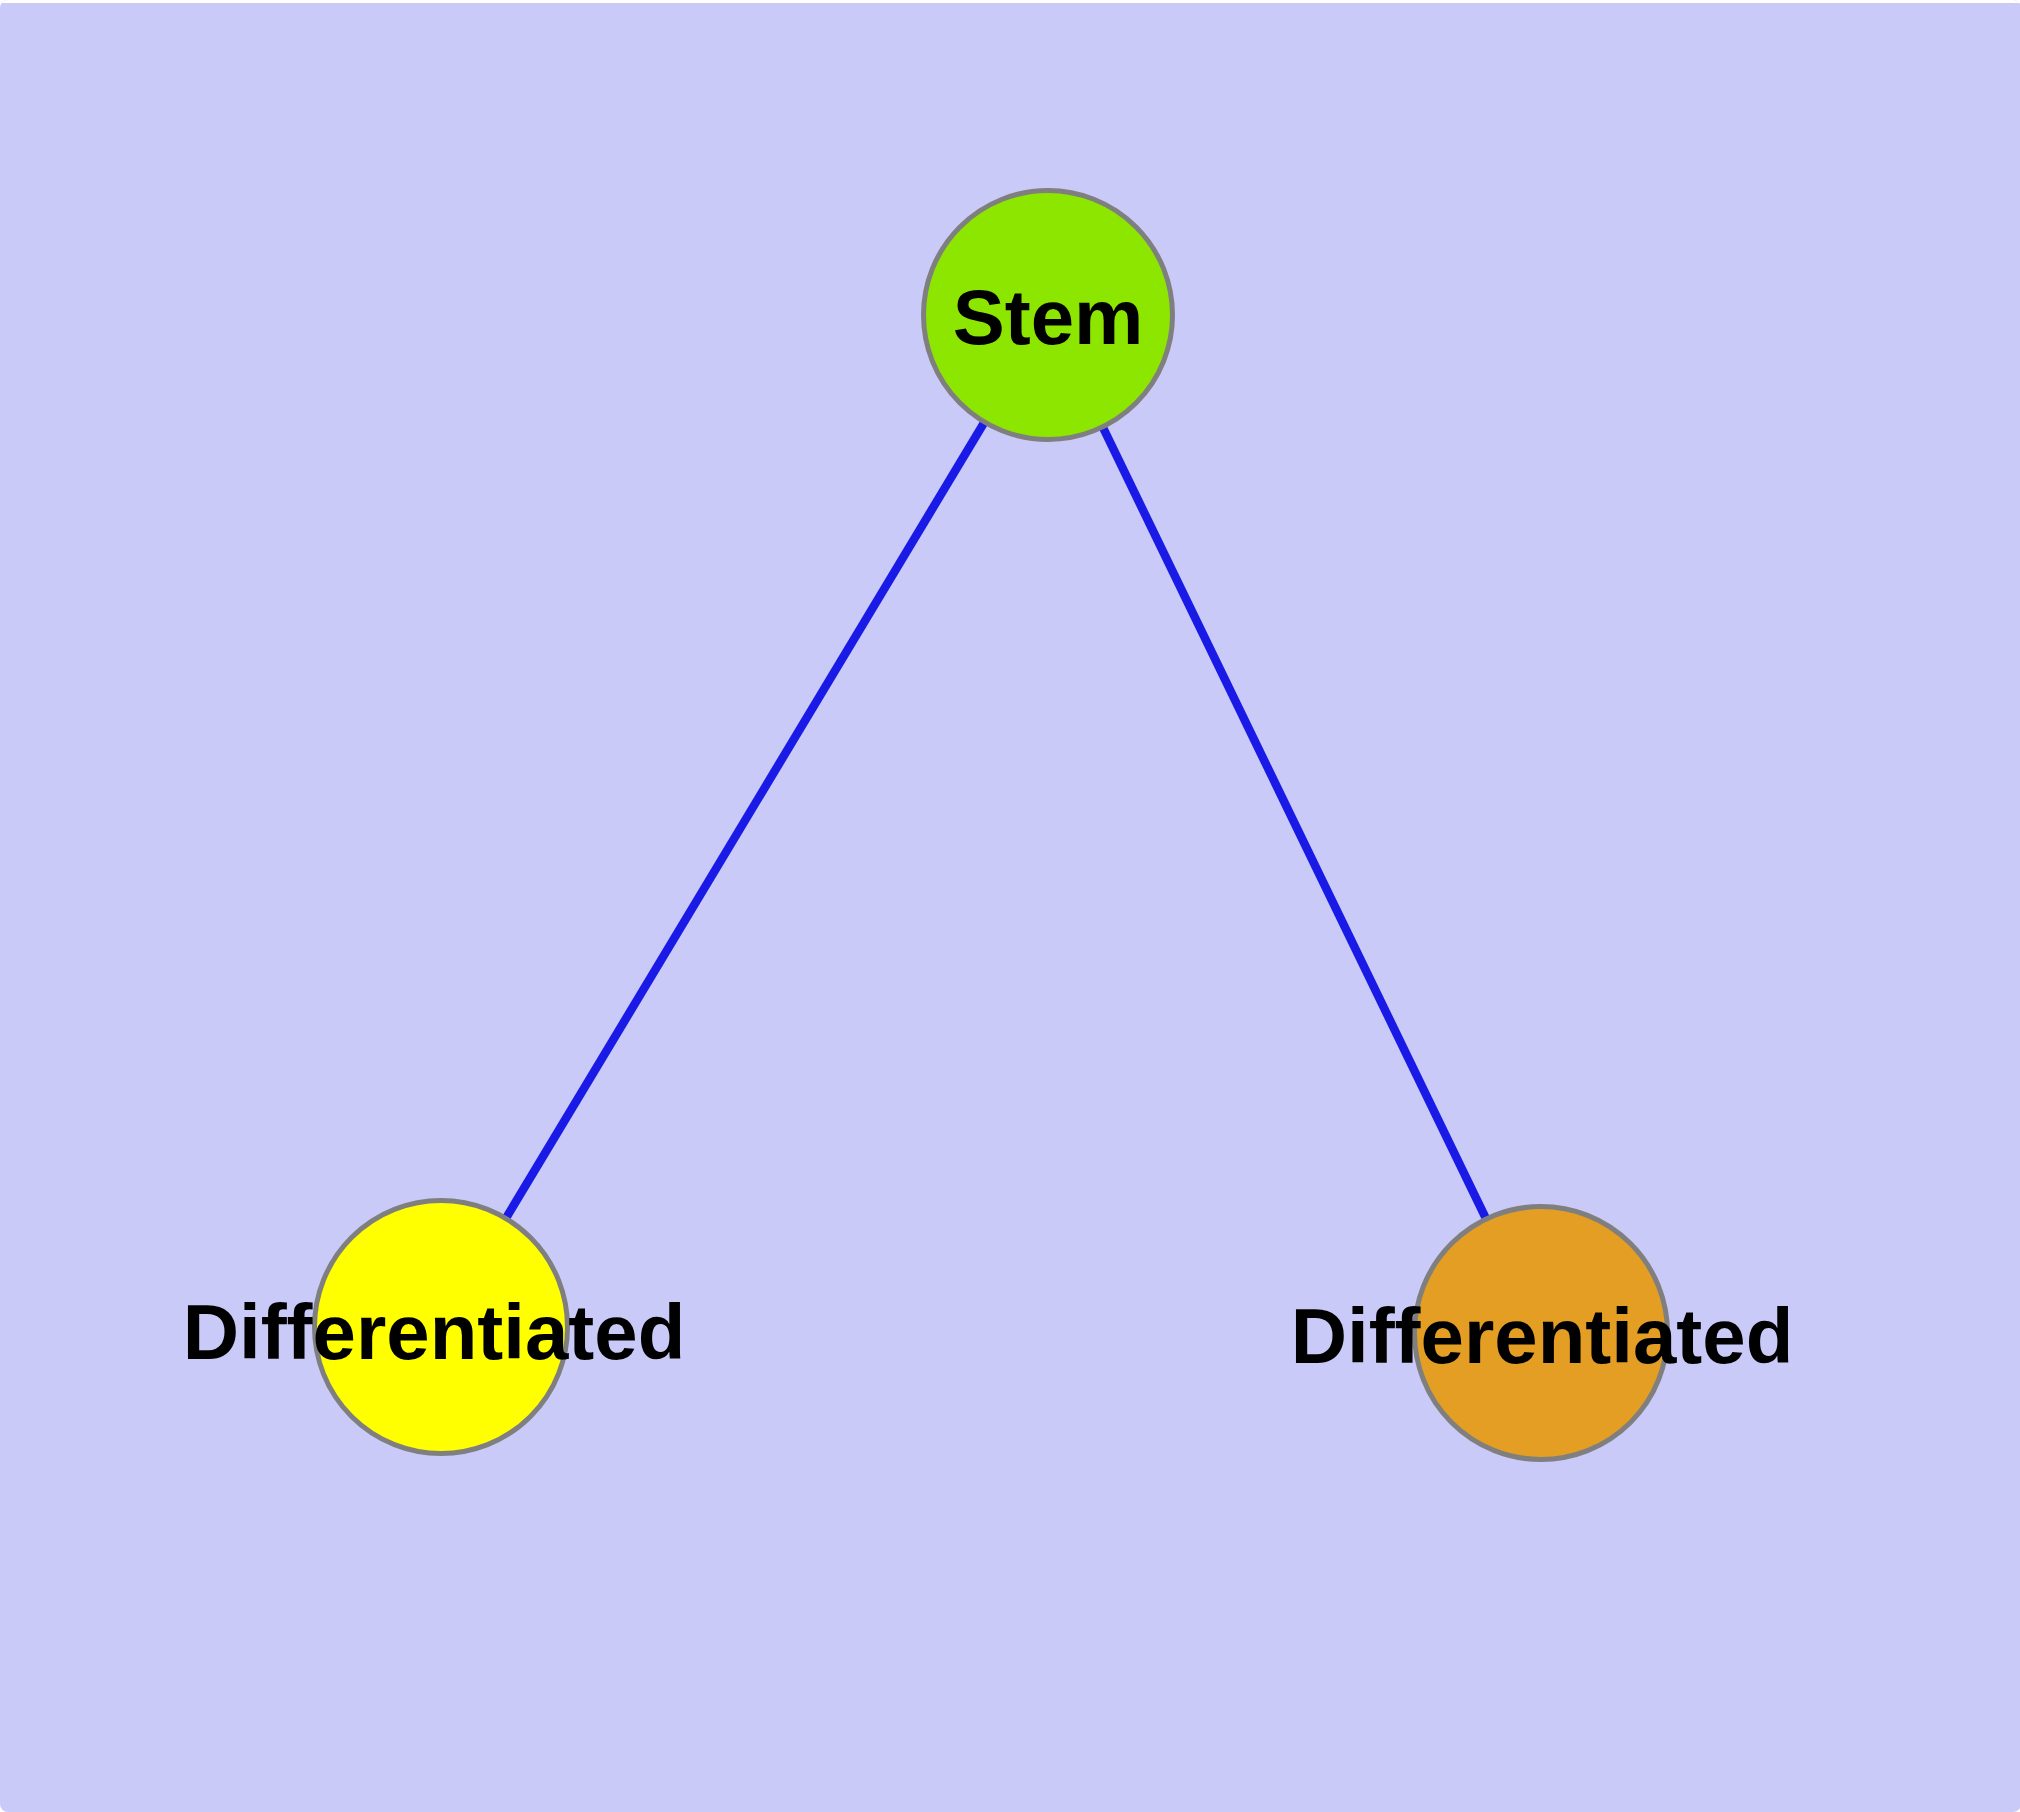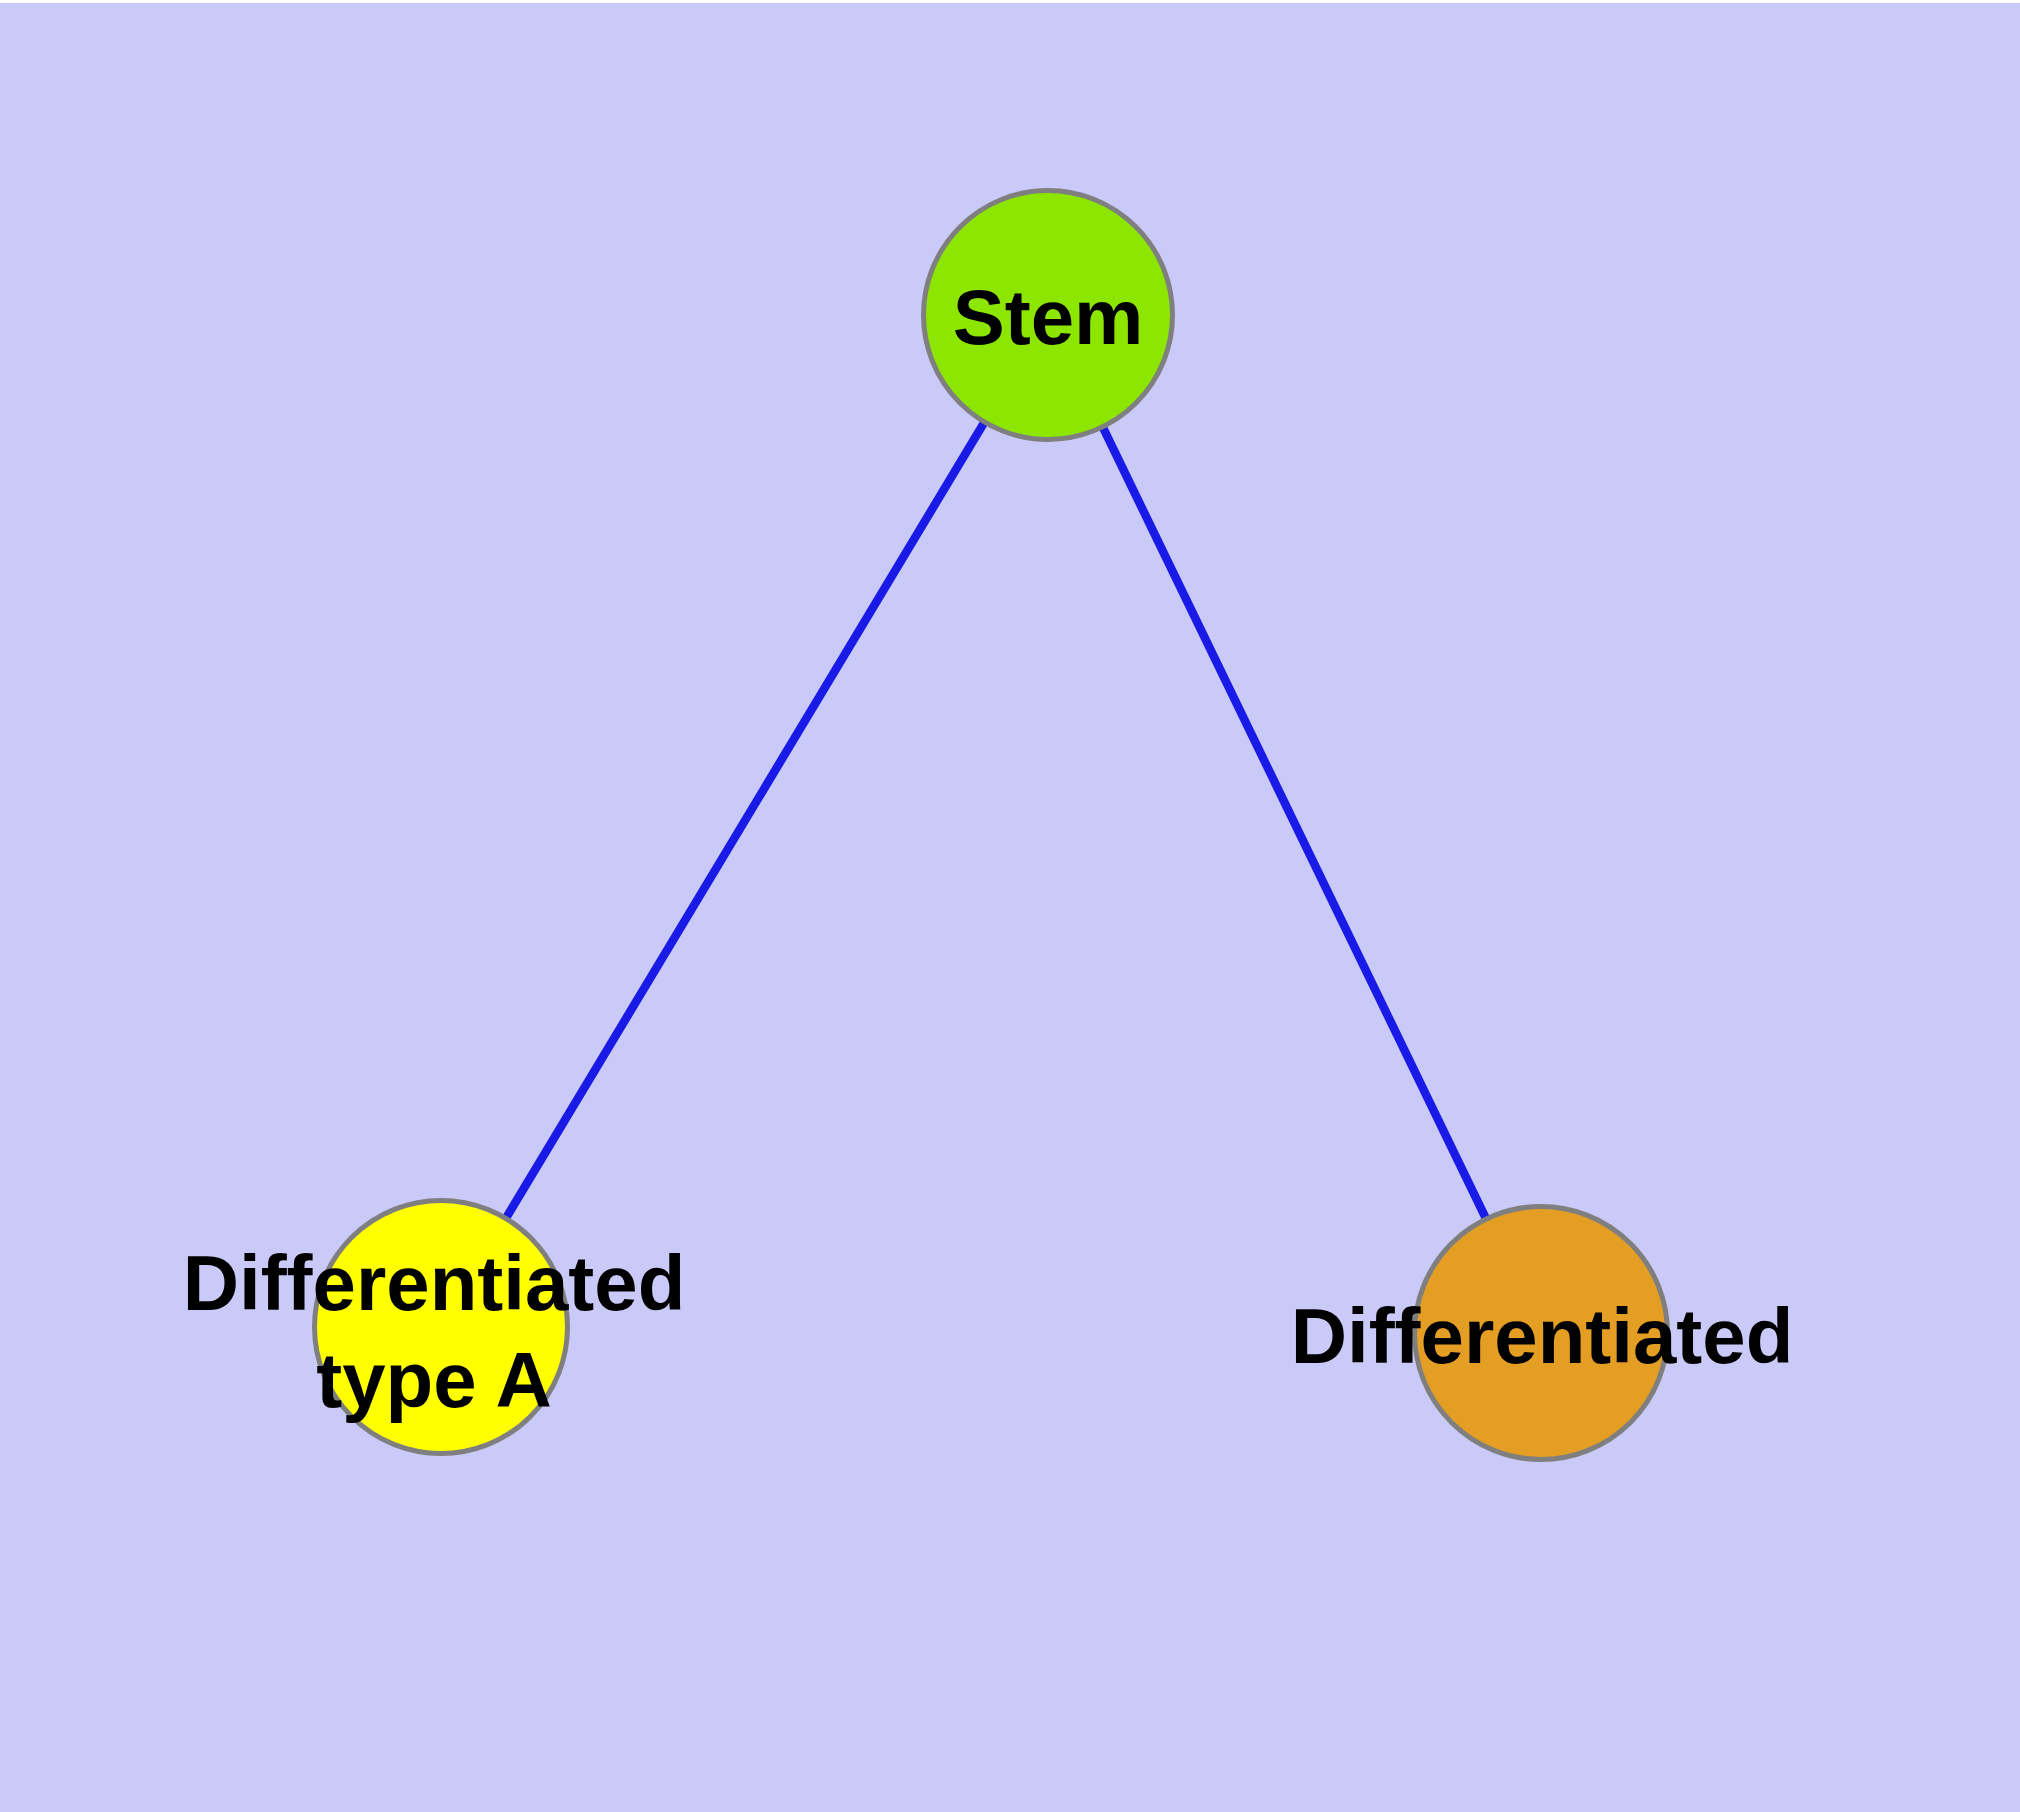--- a/index.html
+++ b/index.html
@@ -5,20 +5,21 @@
   html, body {
     margin: 0;
     padding: 0;
   }
   .canvas {
     position: relative;
     width: 2021px;
     height: 1812px;
     overflow: hidden;
     font-family: "Liberation Sans", sans-serif;
+    border-radius: 8px;
   }
   .top-strip {
     position: absolute;
     left: 0; top: 0;
     width: 100%;
     height: 3.4px;
   }
   .edges {
     position: absolute;
     left: 0; top: 0;
@@ -70,21 +71,20 @@
   <div class="node node-type-a" style="background-color: rgb(255, 255, 0); border-color: rgb(127, 127, 127);"></div>
 
   <div class="node node-type-b" style="background-color: rgb(228, 158, 36); border-color: rgb(127, 127, 127);"></div>
 
   <div class="node-label label-stem" style="color: rgb(0, 0, 0);">
     <span class="label-line">Stem</span>
   </div>
 
   <div class="node-label label-type-a" style="color: rgb(0, 0, 0);">
     <span class="label-line">Differentiated</span>
-    <span class="label-line">type A</span>
   </div>
 
   <div class="node-label label-type-b" style="color: rgb(0, 0, 0);">
     <span class="label-line">Differentiated</span>
   </div>
 
 </div>
 
 
 </body></html>

